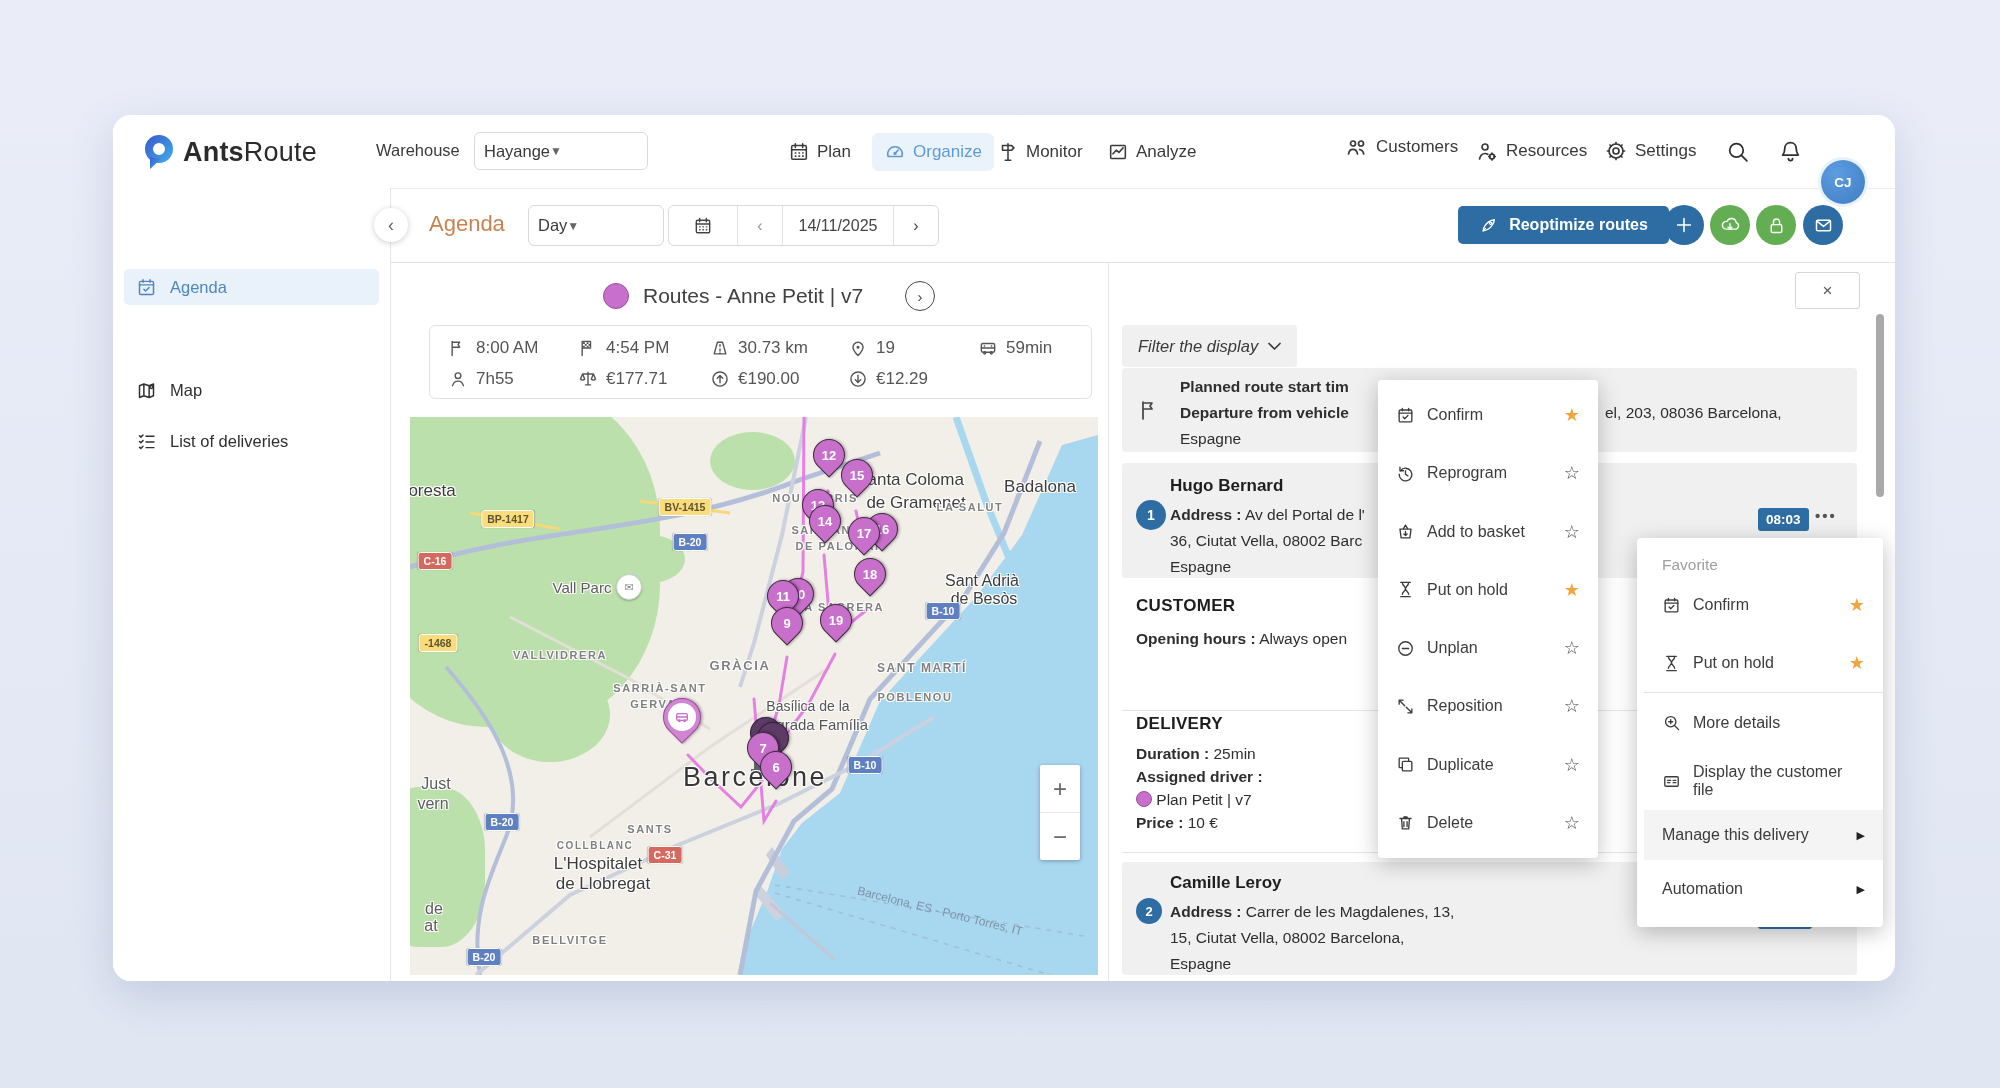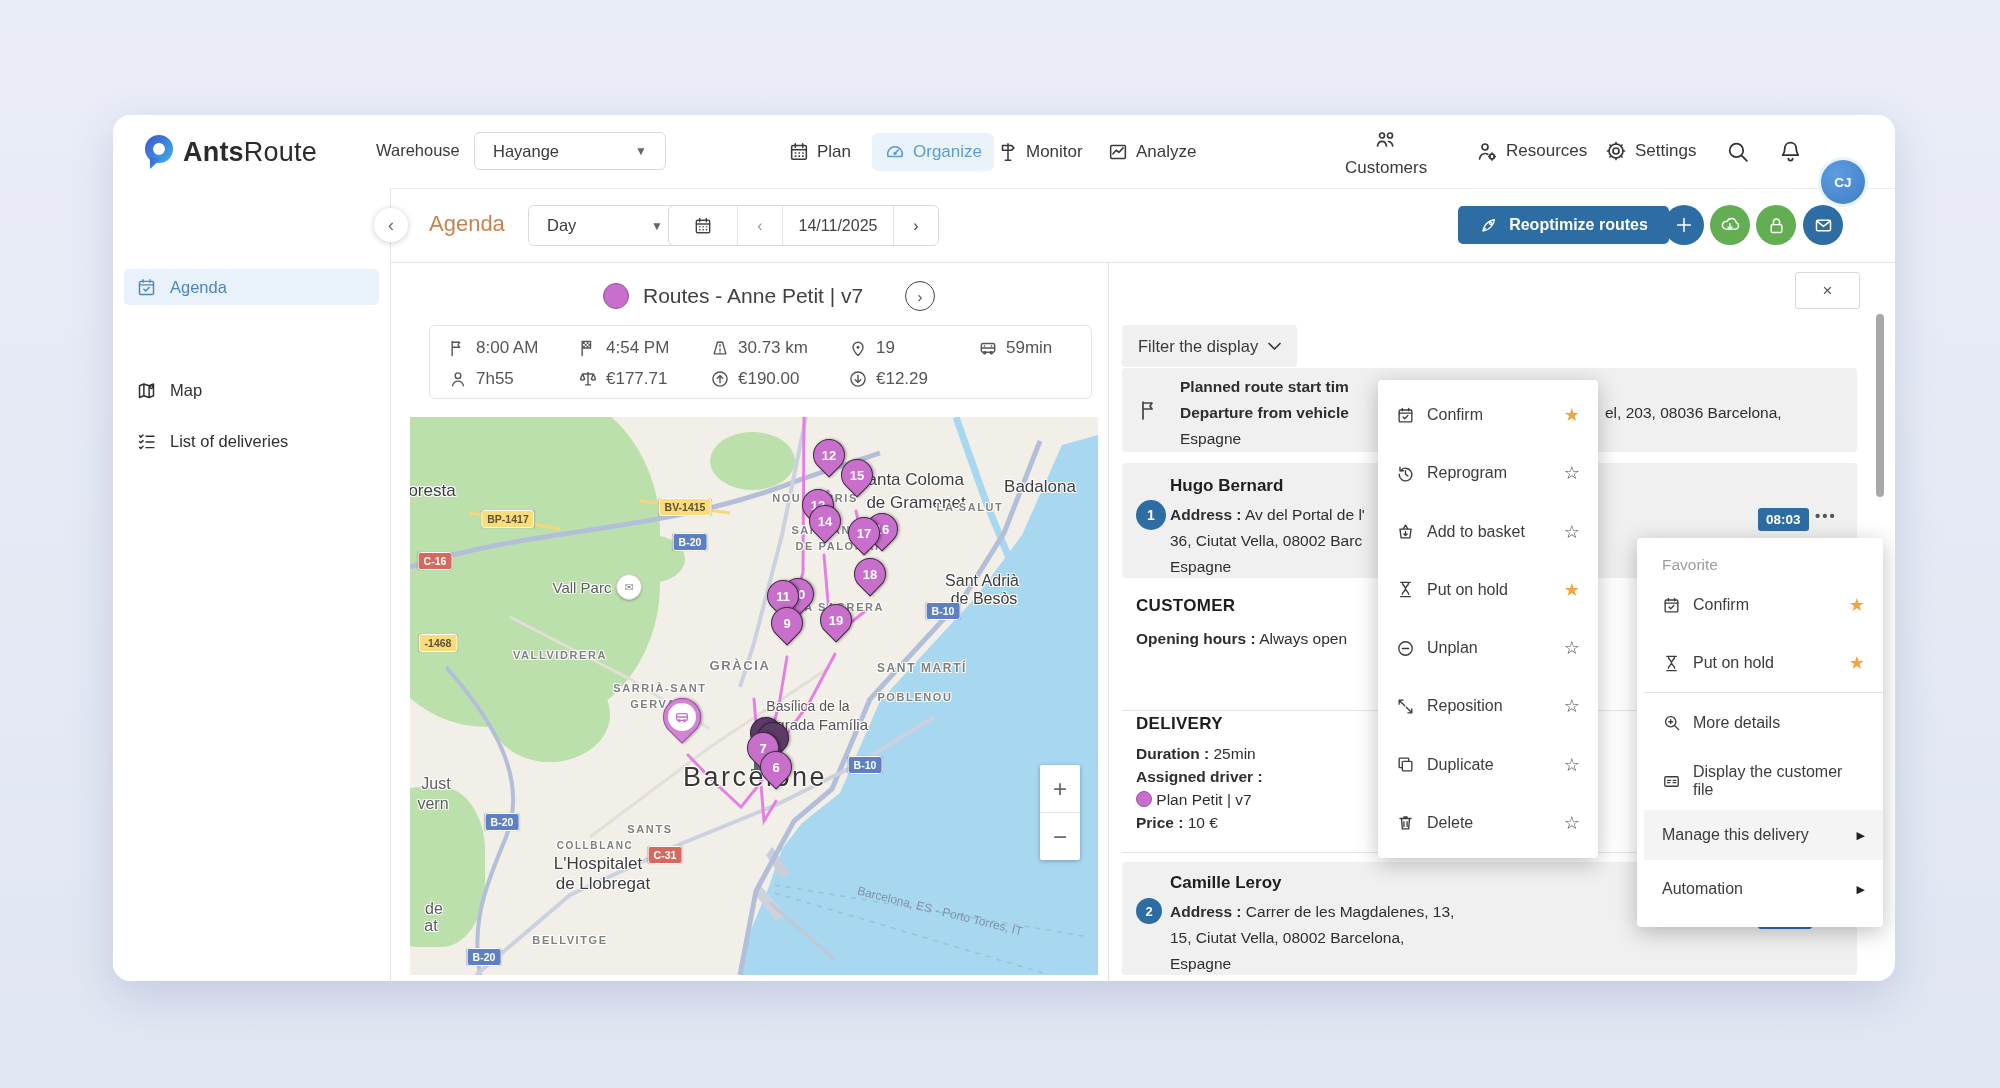--- a/index.html
+++ b/index.html
@@ -9,22 +9,22 @@
   .abs{position:absolute;}
   .window{position:absolute;left:113px;top:115px;width:1782px;height:866px;background:#fff;
           border-radius:18px;box-shadow:0 14px 44px rgba(60,80,140,.18);overflow:hidden;}
   
   .navbar{position:absolute;left:0;top:0;width:100%;height:73px;border-bottom:1px solid #ECECEC;background:#fff;}
   .logo-text{font-size:27px;color:#2B2B2B;letter-spacing:.2px;}
   .logo-text b{font-weight:800;}
   .navlink{display:flex;align-items:center;gap:7px;color:#3A3A3A;font-size:17px;cursor:pointer;}
   .navtab{display:flex;align-items:center;gap:7px;color:#3A3A3A;font-size:17px;padding:8px 12px;border-radius:6px;cursor:pointer;}
   .navtab.active{background:#EAF3FC;color:#5D9BD3;}
-  .select{display:flex;align-items:center;justify-content:space-between;border:1px solid #D9D9D9;
-          border-radius:6px;background:#fff;color:#3A3A3A;font-size:16.5px;padding:0 18px;cursor:pointer;}
+  .select{display:flex;align-items:center;justify-content:flex-start;border:1px solid #D9D9D9;
+          border-radius:6px;background:#fff;color:#3A3A3A;font-size:16.5px;padding:0 9px;cursor:pointer;}
   .caret{font-size:12px;color:#666;}
   .avatar{width:44px;height:44px;border-radius:50%;background:radial-gradient(circle at 35% 30%,#5D9CDF,#3F7EC4);
           color:#fff;font-weight:800;font-size:13.5px;display:flex;align-items:center;justify-content:center;
           box-shadow:0 0 0 3px #E9F1FB;}
   .svg{stroke:currentColor;fill:none;stroke-width:1.7;stroke-linecap:round;stroke-linejoin:round;}
   
   .sidebar{position:absolute;left:0;top:73px;width:277px;height:793px;border-right:1px solid #E5E5E5;background:#fff;}
   .sideitem{position:absolute;left:11px;width:255px;height:36px;border-radius:5px;display:flex;align-items:center;
             gap:13px;padding-left:12px;color:#2F2F2F;font-size:16.5px;cursor:pointer;box-sizing:border-box;}
   .sideitem.active{background:#E9F1FA;color:#4E86C0;}
@@ -61,21 +61,21 @@
   .pin.dark{background:#5C3B66;border-color:#36203C;}
   .pin.veh{width:36px;height:36px;margin:-44px 0 0 -18px;background:#D184D3;border-color:#9A4C9E;}
   .pin.veh i{background:#fff;border-radius:50%;inset:4px;color:#C86FCB;}
   .mapzoom{position:absolute;left:630px;top:348px;width:40px;height:95px;background:#fff;border-radius:2px;
            box-shadow:0 1px 4px rgba(0,0,0,.3);display:flex;flex-direction:column;}
   .mapzoom div{flex:1;display:flex;align-items:center;justify-content:center;font-size:24px;color:#666;cursor:pointer;}
   .mapzoom div:first-child{border-bottom:1px solid #E6E6E6;}
   
   .graybox{position:absolute;left:1009px;width:735px;background:#F0F0F0;border-radius:4px;box-sizing:border-box;}
   .fbtn{position:absolute;left:1009px;top:210px;height:42px;padding:0 16px;background:#F0F0F0;border-radius:4px;
-        display:flex;align-items:center;gap:10px;font-size:16.5px;color:#3A3A3A;cursor:pointer;}
+        display:flex;align-items:center;gap:10px;font-size:16.5px;color:#3A3A3A;cursor:pointer;font-style:italic;}
   .pname{font-size:17px;font-weight:700;color:#1E1E1E;}
   .ptxt{font-size:15.5px;color:#2E2E2E;line-height:26px;}
   .ptxt b{font-weight:700;}
   .numcirc{width:30px;height:30px;border-radius:50%;background:#2E6DA4;color:#fff;font-size:14px;font-weight:700;
            display:flex;align-items:center;justify-content:center;}
   .timebadge{position:absolute;background:#2E6DA4;color:#fff;font-weight:700;font-size:13.5px;border-radius:3px;
              padding:4px 8px;}
   .sechead{font-size:17px;font-weight:800;color:#1E1E1E;letter-spacing:.3px;}
   .closebtn{position:absolute;left:1682px;top:157px;width:63px;height:35px;border:1px solid #D6D6D6;border-radius:3px;
             display:flex;align-items:center;justify-content:center;color:#555;font-size:17px;cursor:pointer;background:#fff;}
@@ -146,21 +146,21 @@
       <span>Monitor</span>
     </div>
     <div class="abs navtab" style="left:982px;top:18px;">
       <svg class="svg" width="22" height="22" viewBox="0 0 24 24">
         <rect x="4" y="5" width="16" height="14" rx="1"></rect>
           <path d="M6.5 14l3.5-4 3 2.5 4.5-5"></path>
       </svg>
       <span>Analyze</span>
     </div>
 
-    <div class="abs navlink" style="left:1232px;top:12px;flex-direction:column;">
+    <div class="abs navlink" style="left:1232px;top:20px;">
       <svg class="svg" width="24" height="24" viewBox="0 0 24 24">
         <circle cx="8" cy="8.5" r="2.5"></circle>
           <circle cx="16" cy="8.5" r="2.5"></circle>
         <path d="M3.5 19c.5-3 2-4.7 4.5-4.7s4 1.7 4.5 4.7M14.5 14.5c2.3.3 3.7 1.9 4.2 4.5"></path>
       </svg>
       <span>Customers</span>
     </div>
     <div class="abs navlink" style="left:1362px;top:24px;">
       <svg class="svg" width="24" height="24" viewBox="0 0 24 24">
         <circle cx="10" cy="8" r="3"></circle>

